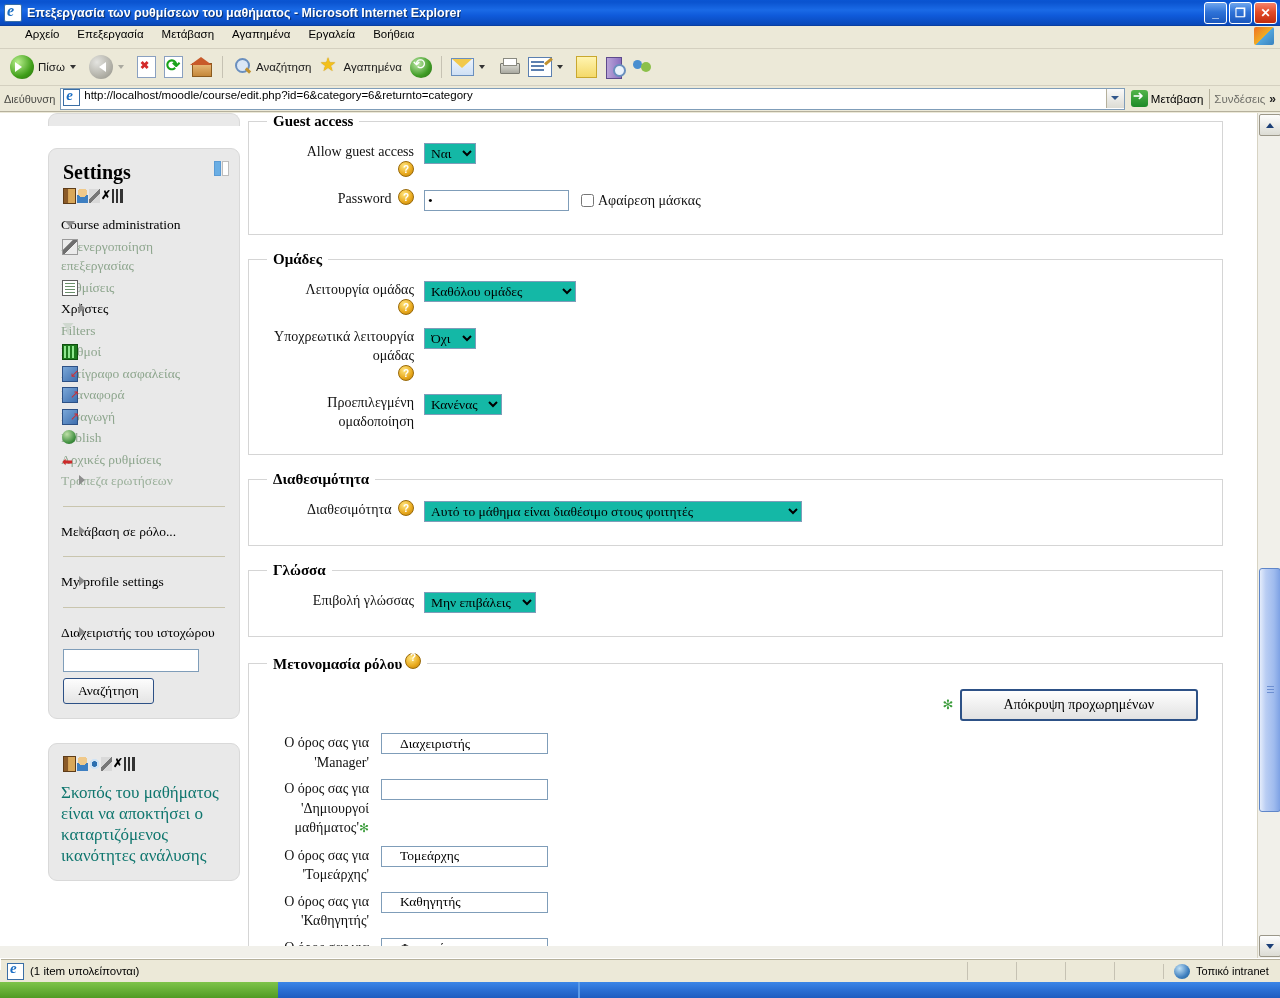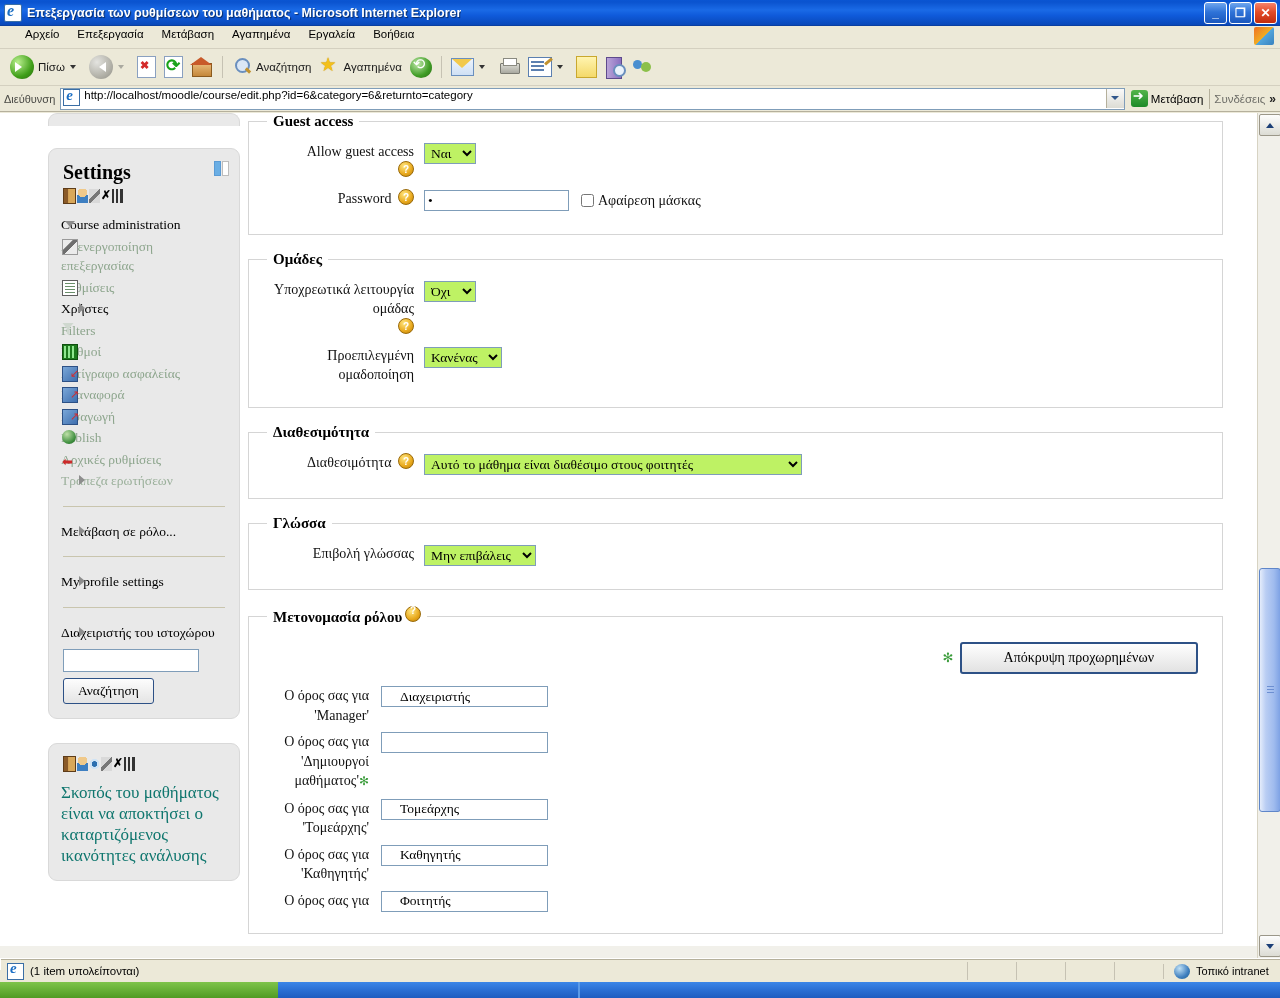--- a/index.html
+++ b/index.html
@@ -249,21 +249,21 @@
     width:14px;height:14px;border-radius:50%;display:inline-block;
     background:radial-gradient(circle at 38% 30%,#ffe680,#e8a81c 60%,#b87d0a);
     border:1px solid #9a6a08;position:relative;margin-left:3px;
   }
   .help:after{
     content:"?";position:absolute;left:0;right:0;top:-2px;text-align:center;
     font-family:"Liberation Sans",sans-serif;font-size:10px;font-weight:bold;color:#fff;
   }
   select.sel{
     font-family:"Liberation Serif",serif;font-size:13.5px;height:21px;
-    border:1px solid #7f9db9;background:#bef264;padding:1px 2px;color:#000;
+    border:1px solid #7f9db9;background:#14b8a6;padding:1px 2px;color:#000;
   }
   .pwwrap{display:flex;align-items:center;}
   input.pwdfield{
     width:137px;height:17px;border:1px solid #7f9db9;background:#fff;
     font-size:13.5px;padding:1px 3px;font-family:"Liberation Serif",serif;
   }
   .cbwrap{display:flex;align-items:center;margin-left:12px;}
   input.cb{width:13px;height:13px;margin:0 4px 0 0;}
   .cblabel{font-family:"Liberation Serif",serif;font-size:14px;color:#111;}
   .advbtn-row{display:flex;justify-content:flex-end;align-items:center;margin:4px 14px 12px 0;}
@@ -580,20 +580,31 @@
                 <span class="cblabel">Αφαίρεση μάσκας</span>
               </span>
             </div>
           </div>
         </fieldset>
 
         <fieldset class="fs">
           <legend>Ομάδες</legend>
           <div class="frow">
             <div class="flabel">
+              <span>Λειτουργία ομάδας</span>
+              <br><span class="help"></span>
+            </div>
+            <div class="fctl">
+              <select class="sel" style="width:152px">
+                <option>Καθόλου ομάδες</option>
+              </select>
+            </div>
+          </div>
+          <div class="frow">
+            <div class="flabel">
               <span>Υποχρεωτικά λειτουργία ομάδας</span>
               <br><span class="help"></span>
             </div>
             <div class="fctl">
               <select class="sel" style="width:52px">
                 <option>Όχι</option>
               </select>
             </div>
           </div>
           <div class="frow">

